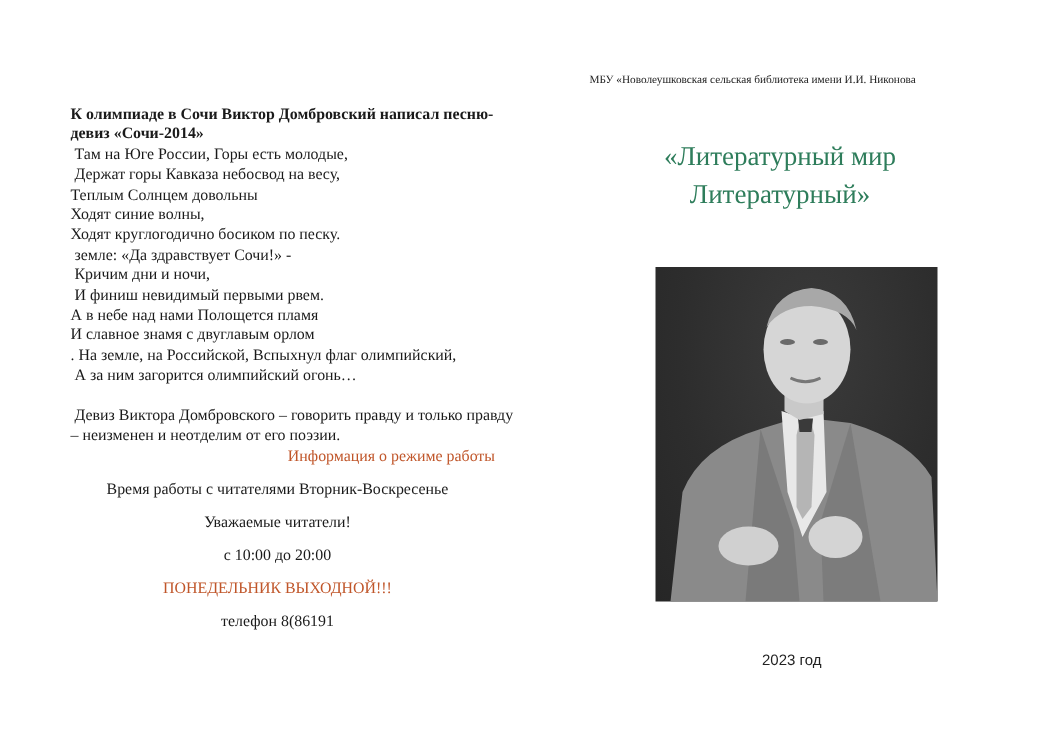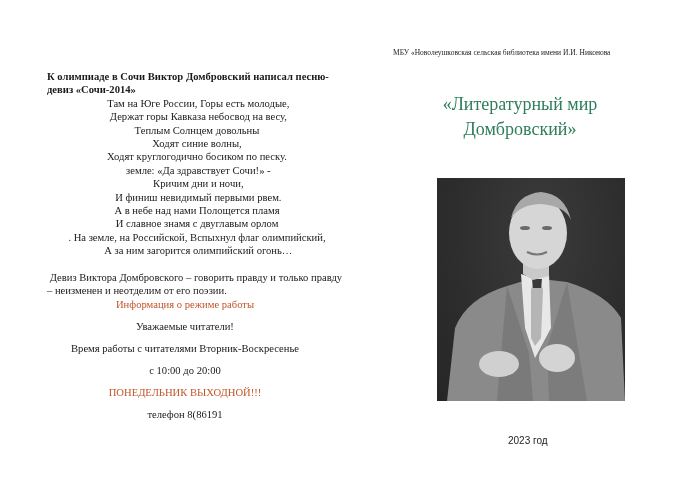--- a/index.html
+++ b/index.html
@@ -37,40 +37,39 @@
       font-size: 10.6px;
       line-height: 13.4px;
     }
     .poem-heading {
       font-weight: bold;
       margin: 0;
     }
     .poem-line {
       white-space: pre;
       margin: 0;
-      text-align: center;
     }
     .motto {
       margin-top: 13px;
       white-space: pre-wrap;
     }
     .info-block {
       position: absolute;
       left: 40px;
       top: 298px;
       width: 290px;
       font-size: 10.6px;
       text-align: center;
     }
     .info-line {
       height: 22px;
       line-height: 14px;
       margin: 0;
     }
-    .info-title { color: #c0562a; }
+    .info-title { color: #c0562a; text-align: right; }
     .info-dayoff { color: #c0562a; }
     .org-header {
       position: absolute;
       left: 393px;
       top: 48px;
       font-size: 7.5px;
       color: #222;
       white-space: nowrap;
     }
     .brochure-title {
@@ -118,35 +117,35 @@
     <p class="poem-line"> И финиш невидимый первыми рвем.</p>
     <p class="poem-line">А в небе над нами Полощется пламя</p>
     <p class="poem-line">И славное знамя с двуглавым орлом</p>
     <p class="poem-line">. На земле, на Российской, Вспыхнул флаг олимпийский,</p>
     <p class="poem-line"> А за ним загорится олимпийский огонь…</p>
     <p class="motto"> Девиз Виктора Домбровского – говорить правду и только правду – неизменен и неотделим от его поэзии.</p>
   </div>
 
   <div class="info-block">
     <p class="info-line info-title">Информация о режиме работы</p>
+    <p class="info-line">Время работы с читателями Вторник-Воскресенье</p>
     <p class="info-line">Уважаемые читатели!</p>
-    <p class="info-line">Время работы с читателями Вторник-Воскресенье</p>
     <p class="info-line">с 10:00 до 20:00</p>
     <p class="info-line info-dayoff">ПОНЕДЕЛЬНИК ВЫХОДНОЙ!!!</p>
     <p class="info-line">телефон 8(86191</p>
   </div>
 </div>
 
 <div class="right-page"></div>
 
 <div class="org-header">МБУ «Новолеушковская сельская библиотека имени И.И. Никонова</div>
 
 <div class="brochure-title">
   <div>«Литературный мир</div>
-  <div>Домбровский»</div>
+  <div>Литературный»</div>
 </div>
 
 <div class="portrait" title="black-and-white portrait of Viktor Dombrovsky">
   <svg width="188" height="223" viewBox="0 0 188 223">
 
     <path d="M10 223 L18 150 Q30 120 70 108 L96 100 L130 104 Q170 116 184 140 L188 223 Z" fill="#8a8a8a"></path>
     <path d="M70 108 L92 175 L96 223 L60 223 Z" fill="#7a7a7a"></path>
     <path d="M130 104 L110 170 L112 223 L150 223 Z" fill="#7c7c7c"></path>
 
     <path d="M84 96 L96 100 L112 96 L114 150 L98 180 L88 150 Z" fill="#e8e8e8"></path>

